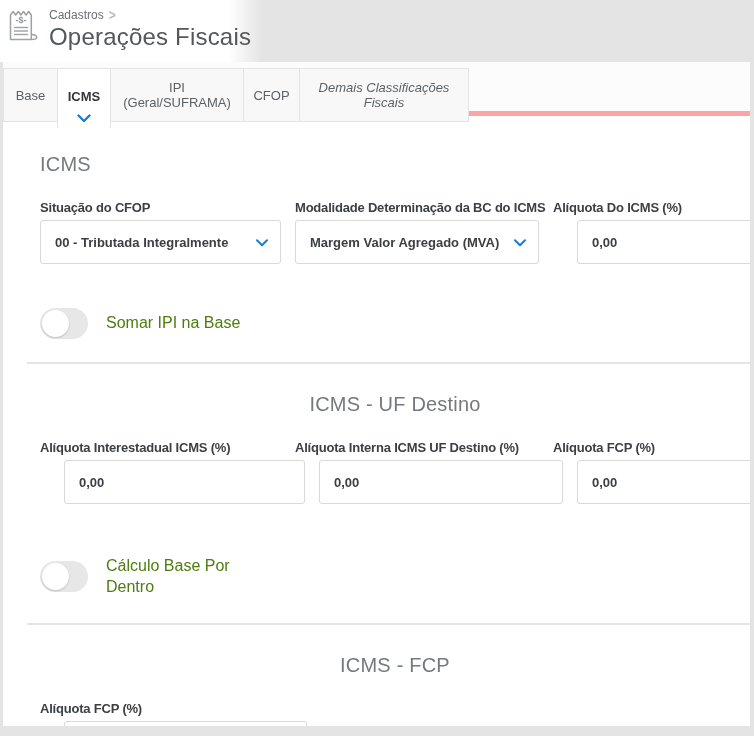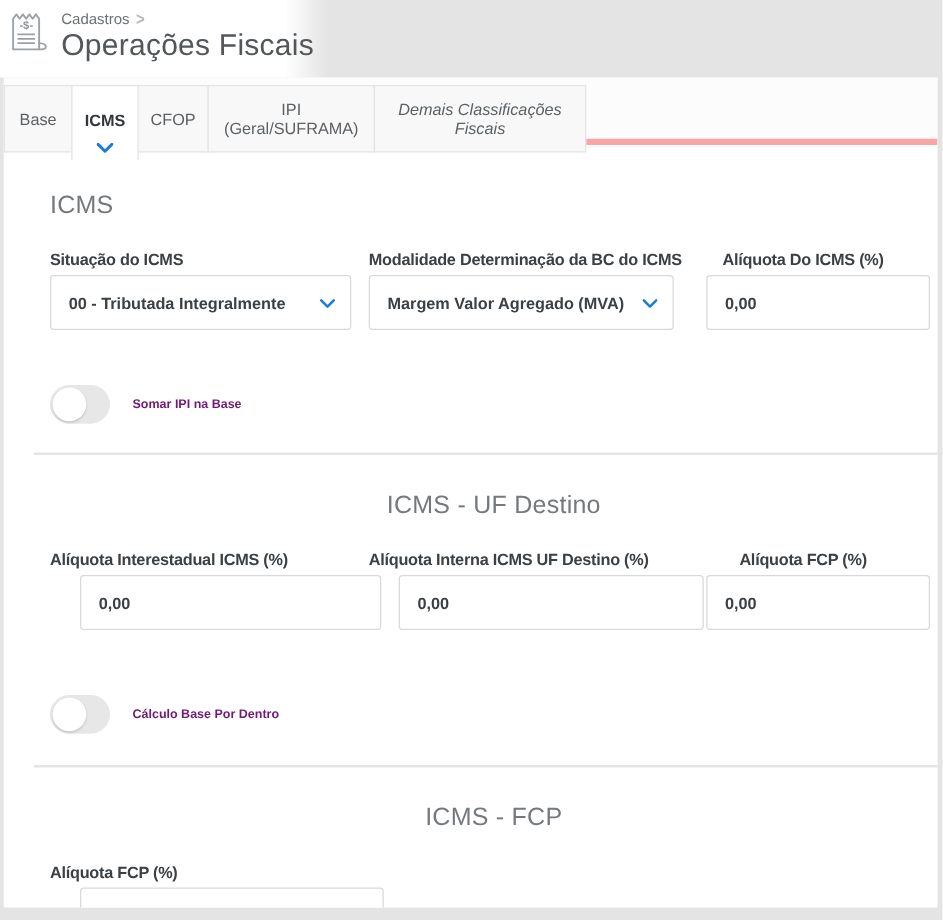--- a/index.html
+++ b/index.html
@@ -57,41 +57,41 @@
   h2.section-heading {
     font-weight:400; font-size:20px; color:#75797d; margin:37px 0 0 0; letter-spacing:0.2px;
   }
   .content h2.after-divider { margin-top:29px;text-align:center; }
   .field-row { display:flex; gap:14px; margin-top:24px; }
   .field { display:flex; flex-direction:column; }
   .field label {
     font-size:13px; font-weight:bold; color:#3b4044; margin-bottom:5px;
     white-space:nowrap; letter-spacing:-0.2px;
   }
-  .w1 { width:241px; } .w2 { width:244px; } .w3 { width:179px;align-items:center; } .w1b { width:243px; }
+  .w1 { width:241px; } .w2 { width:244px; } .w3 { width:179px; } .w1b { width:243px; }
   .select-box, .text-input {
     height:44px; border:1px solid #d9d9d9; border-radius:3px; background:#fff;
     font-size:13px; font-weight:bold; color:#3b4044;
   }
   .select-box {
     display:flex; align-items:center; justify-content:space-between;
     padding:0 12px 0 14px; cursor:pointer;
   }
   .text-input { padding:0 14px; width:100%; font-family:inherit; outline:none;margin-left:24px; }
   .toggle-row { display:flex; align-items:center; gap:18px; margin-top:44px; }
   .toggle-row.second { margin-top:52px; }
   .toggle {
     width:48px; height:31px; border-radius:16px; background:#e7e7e7;
     position:relative; cursor:pointer; flex:0 0 auto;
   }
   .knob {
     position:absolute; left:2px; top:2px; width:27px; height:27px;
     border-radius:50%; background:#fff; box-shadow:0 1px 2px rgba(0,0,0,0.18);
   }
-  .toggle-label { font-size:10px; font-weight:bold; color:#701a75; line-height:1.3; }
+  .toggle-label { font-size:16px; font-weight:normal; color:#4d7c0f; line-height:1.3; }
   .toggle-row.second .toggle-label { max-width:125px; }
   hr.divider {
     border:none; border-top:2px solid #e3e6e8;
     margin:23px 0 0 -13px;
   }
   hr.divider.second { margin-top:25px; }
   .fcp-field { margin-top:24px; }
 </style>
 </head>
 <body>
@@ -127,38 +127,38 @@
         <span>Base</span>
       </div>
       <div class="tab tab-icms active">
         <span>ICMS</span>
         <span class="tab-chevron">
           <svg width="14" height="9" viewBox="0 0 14 9">
             <path d="M1.5,1.5 L7,7 L12.5,1.5" fill="none" stroke="#1b7cd8" stroke-width="2.4" stroke-linecap="round" stroke-linejoin="round"></path>
           </svg>
         </span>
       </div>
+      <div class="tab tab-ipi">
+        <span>IPI (Geral/SUFRAMA)</span>
+      </div>
       <div class="tab tab-cfop">
         <span>CFOP</span>
       </div>
-      <div class="tab tab-ipi">
-        <span>IPI (Geral/SUFRAMA)</span>
-      </div>
       <div class="tab tab-demais">
         <span>Demais Classificações Fiscais</span>
       </div>
     </nav>
 
     <main class="content">
 
       <h2 class="section-heading">ICMS</h2>
 
       <div class="field-row">
         <div class="field w1">
-          <label>Situação do ICMS</label>
+          <label>Situação do CFOP</label>
           <div class="select-box">
             <span>00 - Tributada Integralmente</span>
             <span>
               <svg width="12" height="8" viewBox="0 0 12 8">
                   <path d="M1,1.3 L6,6.3 L11,1.3" fill="none" stroke="#1b7cd8" stroke-width="2" stroke-linecap="round" stroke-linejoin="round"></path>
                 </svg>
             </span>
           </div>
         </div>
         <div class="field w2">

